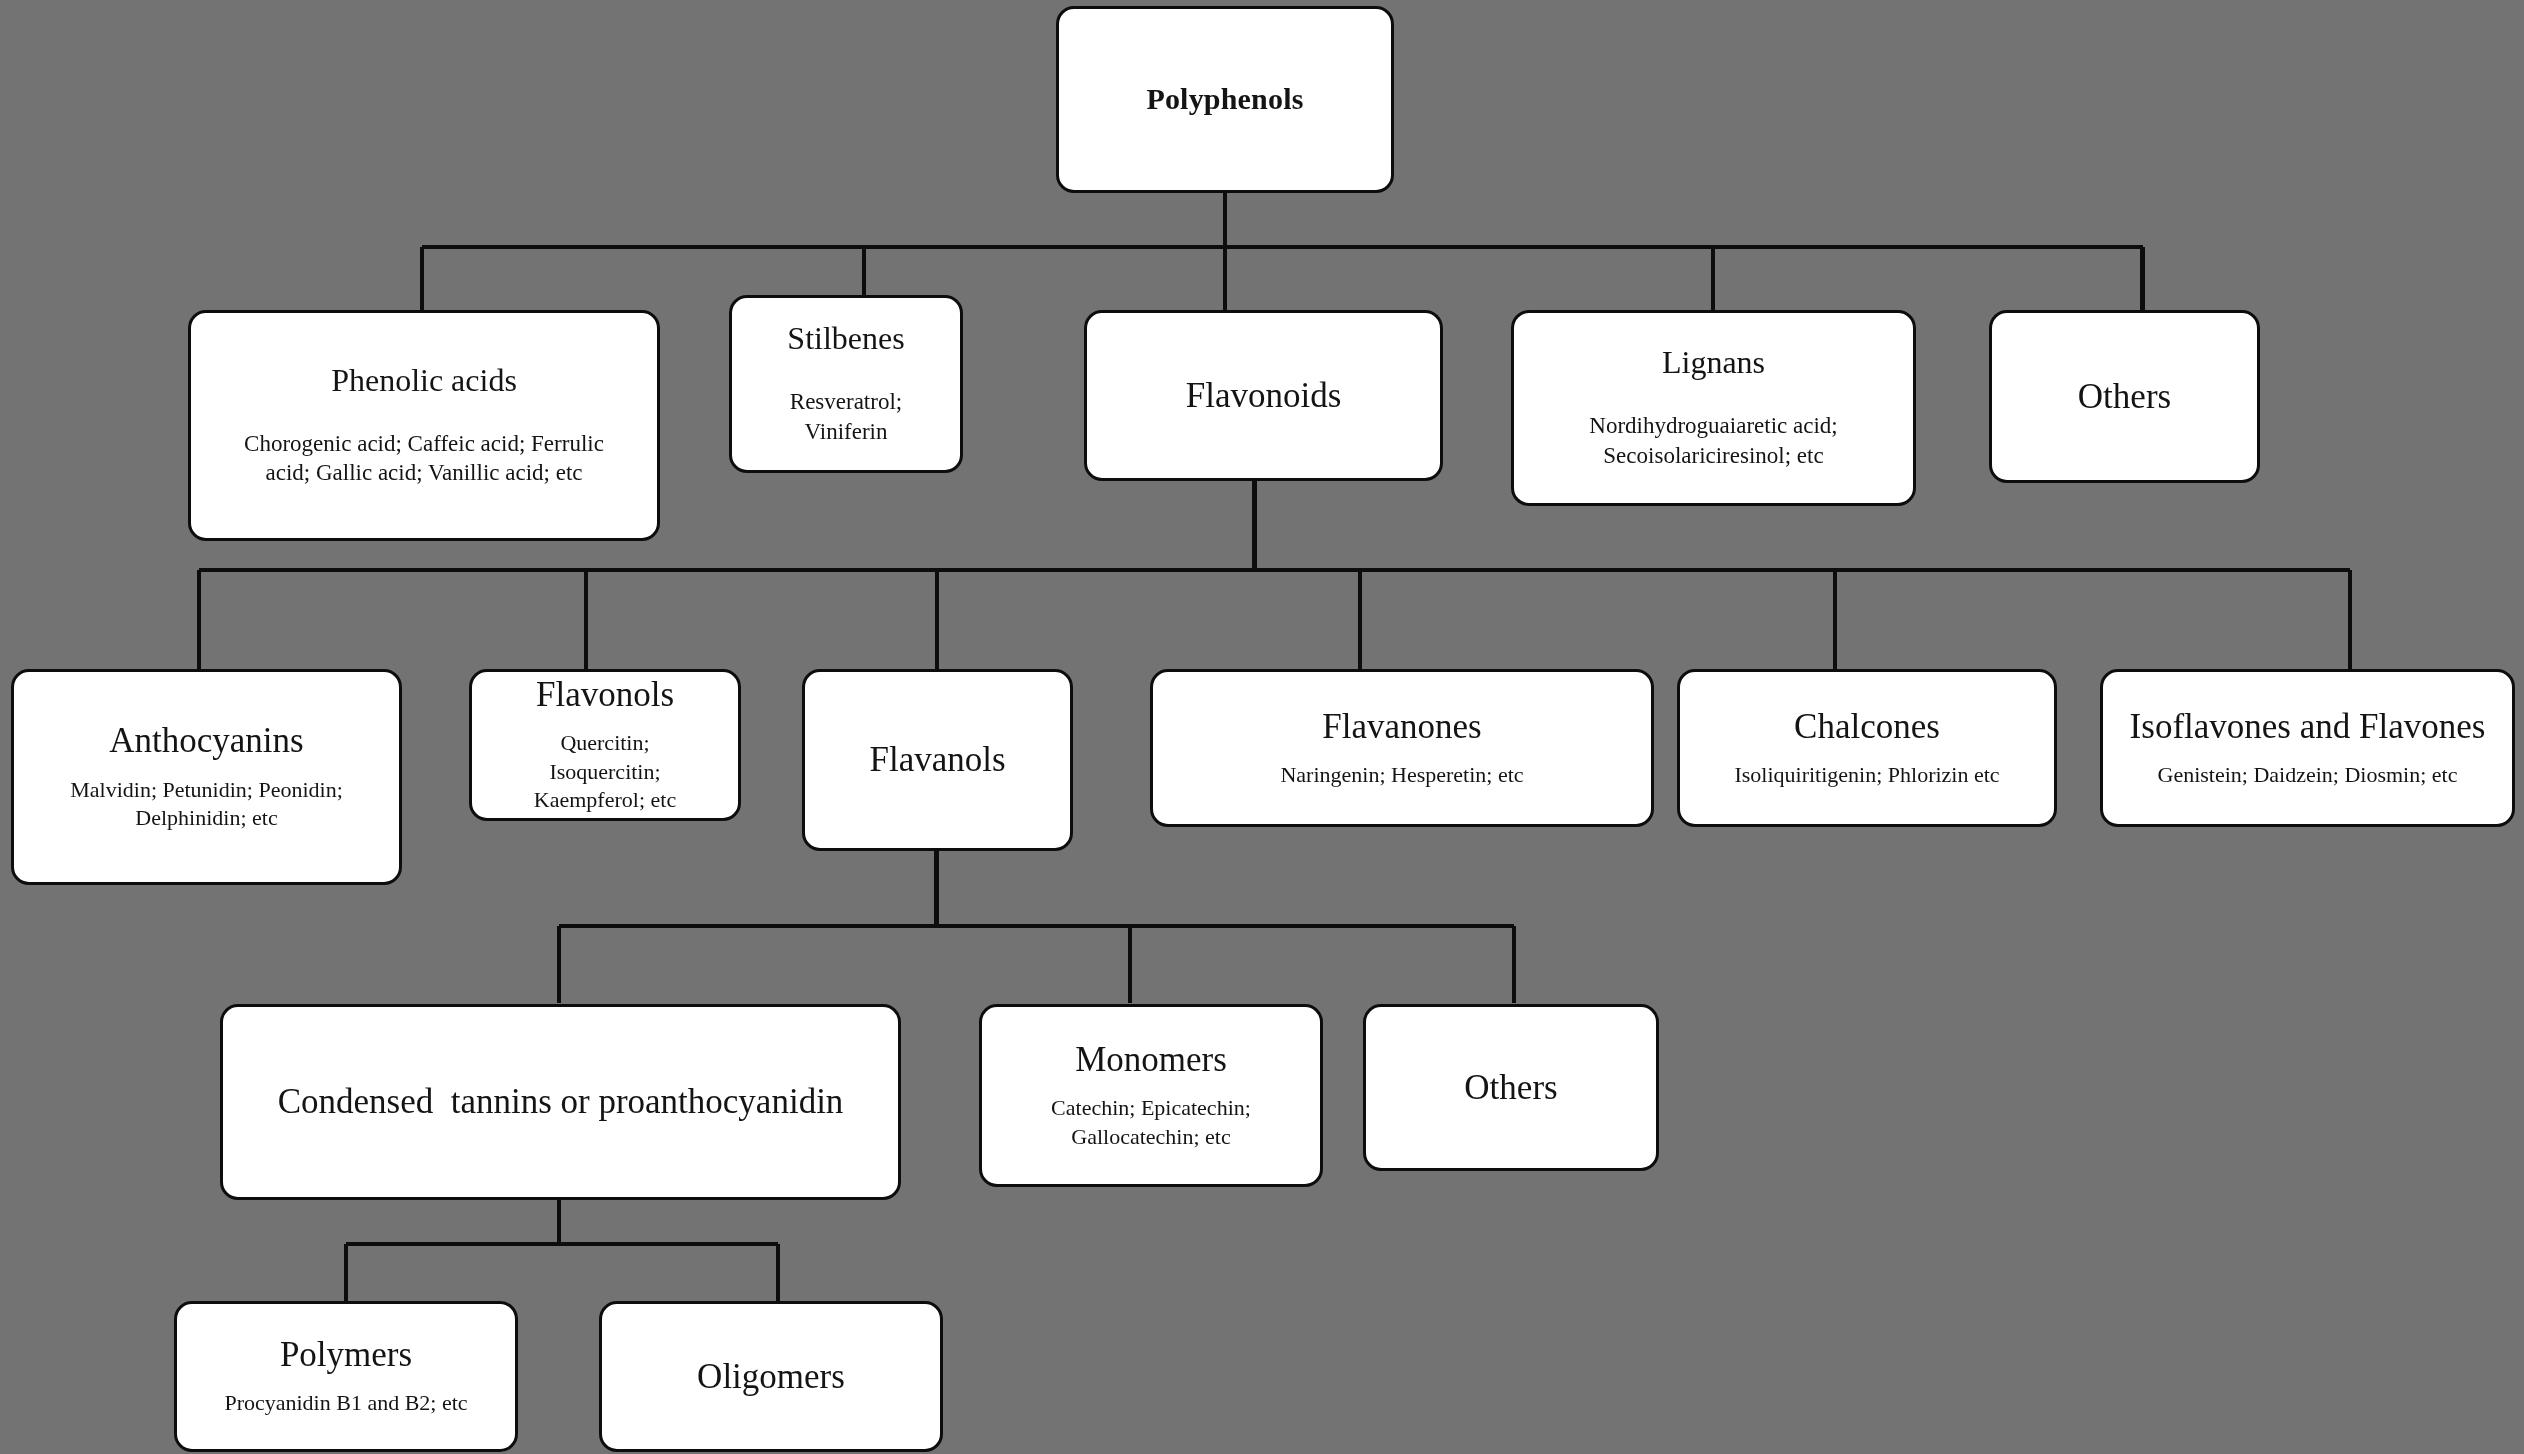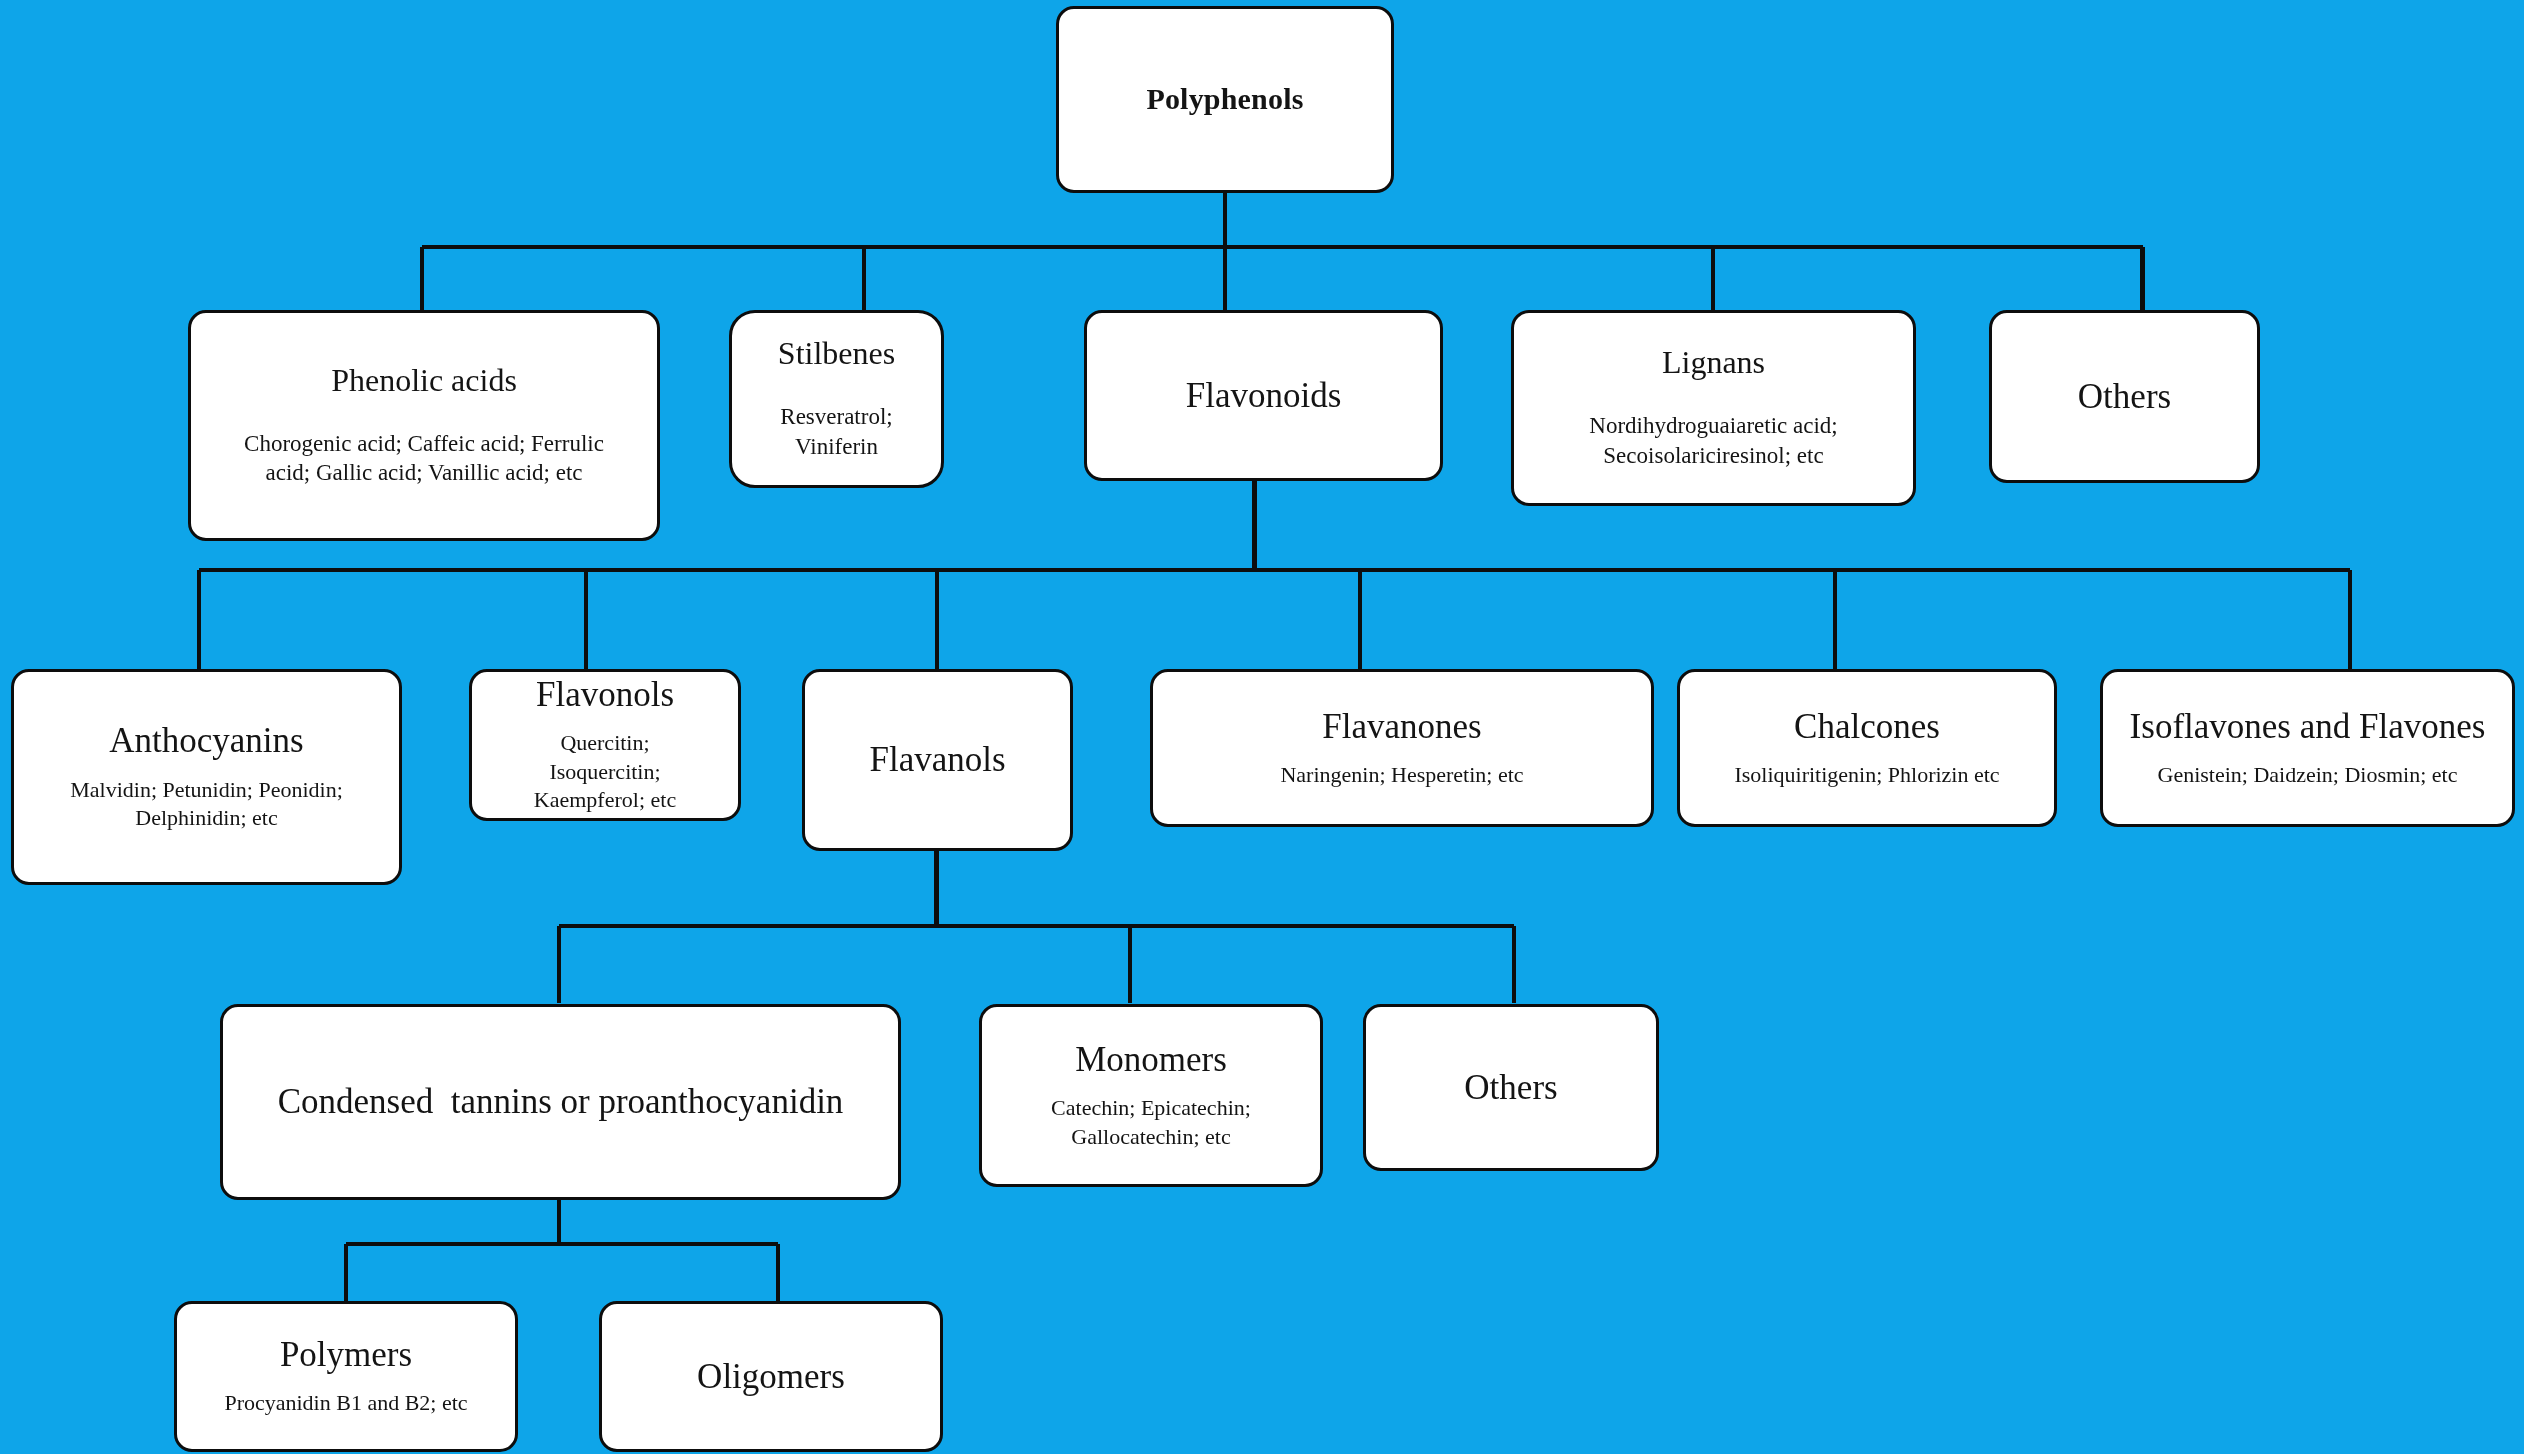--- a/index.html
+++ b/index.html
@@ -4,21 +4,21 @@
 <style>
   html, body {
     margin: 0;
     padding: 0;
     background: #ffffff;
   }
   #diagram {
     position: relative;
     width: 2525px;
     height: 1454px;
-    background: #0ea5e9;
+    background: #737373;
     font-family: "Liberation Serif", "DejaVu Serif", serif;
     overflow: hidden;
     text-decoration: underline;
   }
   #edges {
     position: absolute;
     left: 0; top: 0;
     width: 2525px;
     height: 1454px;
     pointer-events: none;
@@ -95,21 +95,21 @@
   <div class="node" style="left:1056px; top:5.5px; width:338px; height:187px;">
     <div class="title t-root">Polyphenols</div>
   </div>
 
   <div class="node" style="left:188px; top:310px; width:472px; height:231px;">
     <div class="title t-md">Phenolic acids</div>
     <div class="sub s-sm">Chorogenic acid; Caffeic acid; Ferrulic
 acid; Gallic acid; Vanillic acid; etc</div>
   </div>
 
-  <div class="node" style="left:729px; top:310px; width:215px; height:178px;border-radius:26px;">
+  <div class="node" style="left:729px; top:295px; width:234px; height:178px;">
     <div class="title t-md">Stilbenes</div>
     <div class="sub s-sm">Resveratrol;
 Viniferin</div>
   </div>
 
   <div class="node" style="left:1084px; top:310px; width:359px; height:171px;">
     <div class="title t-lg">Flavonoids</div>
   </div>
 
   <div class="node" style="left:1511px; top:310px; width:405px; height:196px;">

